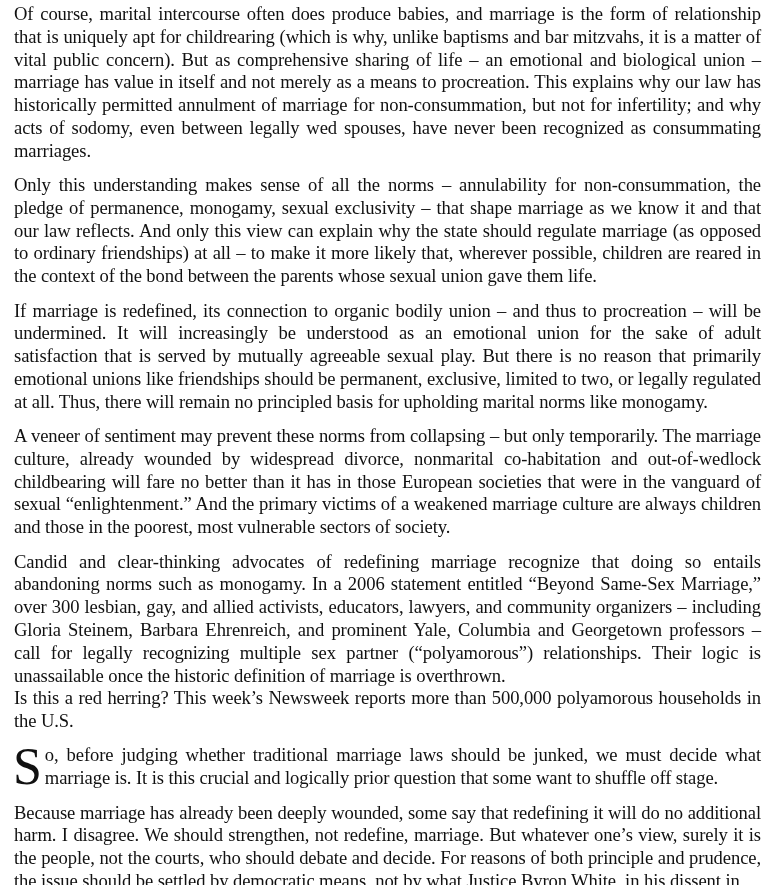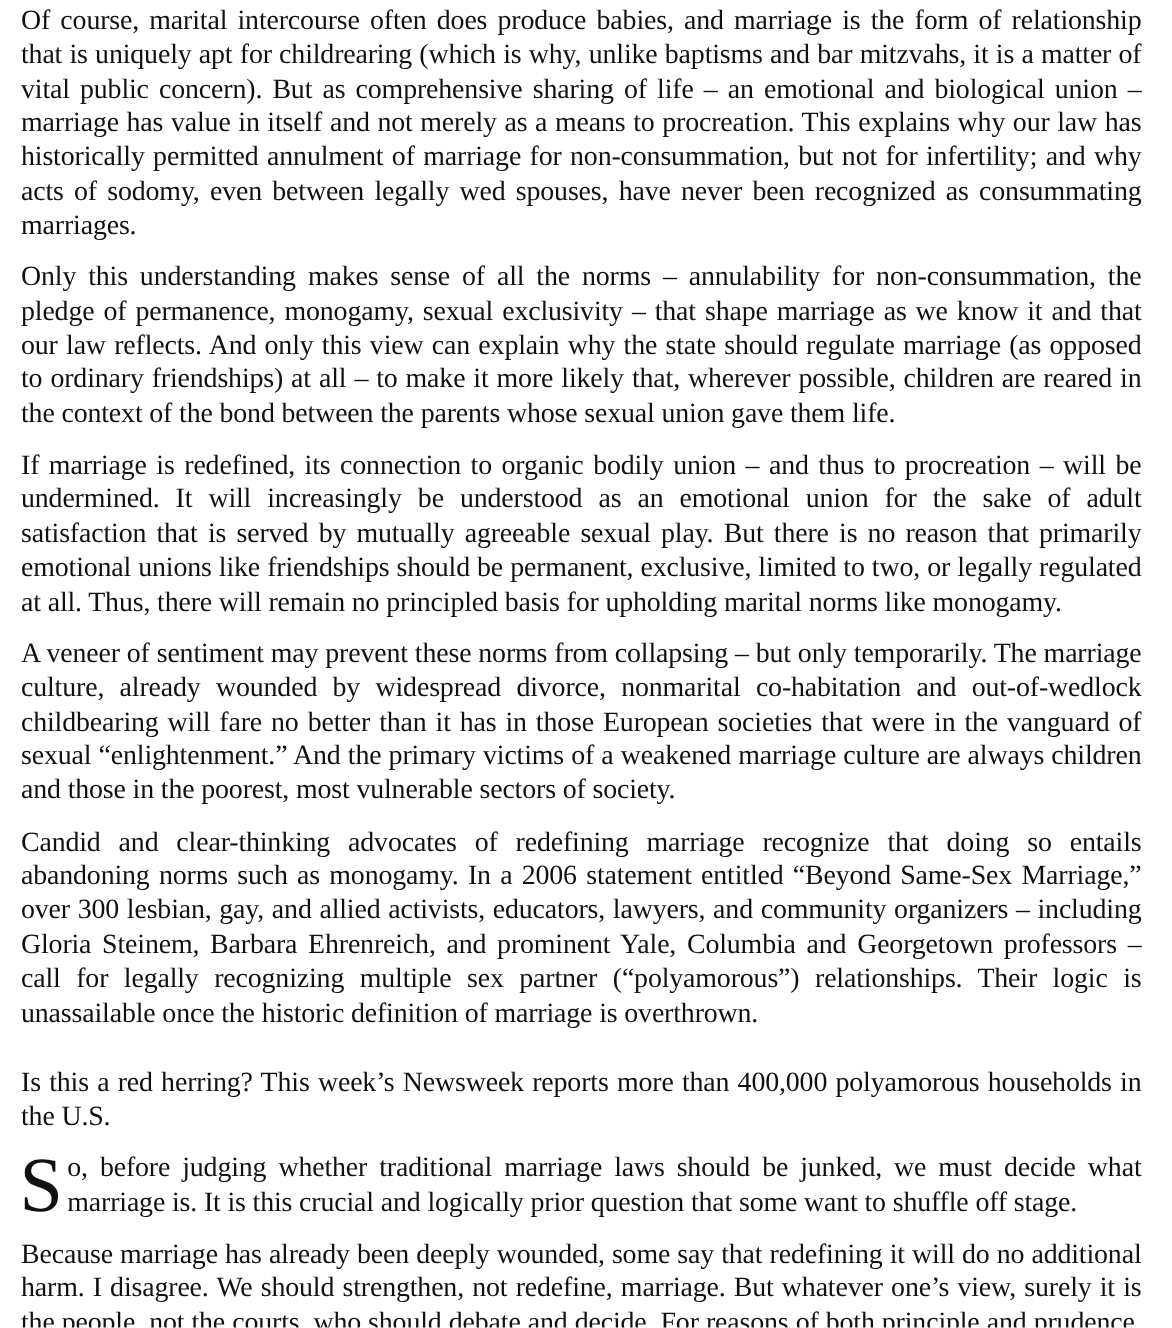--- a/index.html
+++ b/index.html
@@ -22,21 +22,21 @@
       width: 747px;
     }
     .para {
       font-size: 18.6px;
       line-height: 22.8px;
       text-align: justify;
       margin: 0 0 11.5px 0;
       letter-spacing: -0.1px;
       word-spacing: 0px;
     }
-    .para.p5 { margin-bottom: 24px; font-family: Liberation Serif, serif; }
+    .para.p5 { margin-bottom: 0; font-family: Liberation Serif, serif; }
     .dropcap-para {
       position: relative;
       padding-left: 0;
     }
     .dropcap {
       float: left;
       font-size: 52px;
       line-height: 40px;
       height: 44px;
       margin: 3px 3px 0 -1px;
@@ -46,17 +46,17 @@
   </style>
 </head>
 <body>
 
 <div class="page">
   <p class="para p1">Of course, marital intercourse often does produce babies, and marriage is the form of relationship that is uniquely apt for childrearing (which is why, unlike baptisms and bar mitzvahs, it is a matter of vital public concern).  But as comprehensive sharing of life – an emotional and biological union – marriage has value in itself and not merely as a means to procreation.  This explains why our law has historically permitted annulment of marriage for non-consummation, but not for infertility; and why acts of sodomy, even between legally wed spouses, have never been recognized as consummating marriages.</p>
   <p class="para p2">Only this understanding makes sense of all the norms – annulability for non-consummation, the pledge of permanence, monogamy, sexual exclusivity – that shape marriage as we know it and that our law reflects.  And only this view can explain why the state should regulate marriage (as opposed to ordinary friendships) at all – to make it more likely that, wherever possible, children are reared in the context of the bond between the parents whose sexual union gave them life.</p>
   <p class="para p3">If marriage is redefined, its connection to organic bodily union – and thus to procreation – will be undermined.  It will increasingly be understood as an emotional union for the sake of adult satisfaction that is served by mutually agreeable sexual play.  But there is no reason that primarily emotional unions like friendships should be permanent, exclusive, limited to two, or legally regulated at all.  Thus, there will remain no principled basis for upholding marital norms like monogamy.</p>
   <p class="para p4">A veneer of sentiment may prevent these norms from collapsing – but only temporarily.  The marriage culture, already wounded by widespread divorce, nonmarital co-habitation and out-of-wedlock childbearing will fare no better than it has in those European societies that were in the vanguard of sexual “enlightenment.”  And the primary victims of a weakened marriage culture are always children and those in the poorest, most vulnerable sectors of society.</p>
   <p class="para p5">Candid and clear-thinking advocates of redefining marriage recognize that doing so entails abandoning norms such as monogamy.  In a 2006 statement entitled “Beyond Same-Sex Marriage,” over 300 lesbian, gay, and allied activists, educators, lawyers, and community organizers – including  Gloria Steinem, Barbara Ehrenreich, and prominent Yale,  Columbia and Georgetown professors – call for legally recognizing multiple sex partner (“polyamorous”) relationships.   Their logic is unassailable once the historic definition of marriage is overthrown.</p>
-  <p class="para p6">Is this a red herring?  This week’s Newsweek reports more than 400,000 polyamorous households in the U.S.</p>
+  <p class="para p6">Is this a red herring?  This week’s Newsweek reports more than 500,000 polyamorous households in the U.S.</p>
   <p class="para dropcap-para"><span class="dropcap">S</span><span>o, before judging whether traditional marriage laws should be junked, we must decide what marriage is.  It is this crucial and logically prior question that some want to shuffle off stage.</span></p>
   <p class="para p8"><span>Because marriage has already been deeply wounded, some say that redefining it will do no additional harm.  I disagree.  We should strengthen, not redefine, marriage.  But whatever one’s view, surely it is the people, not the courts, who should debate and decide.  For reasons of both principle and prudence, the issue should be settled by democratic means, not by what Justice Byron White, in his dissent in </span></p>
 
 </div>
 
 </body></html>

